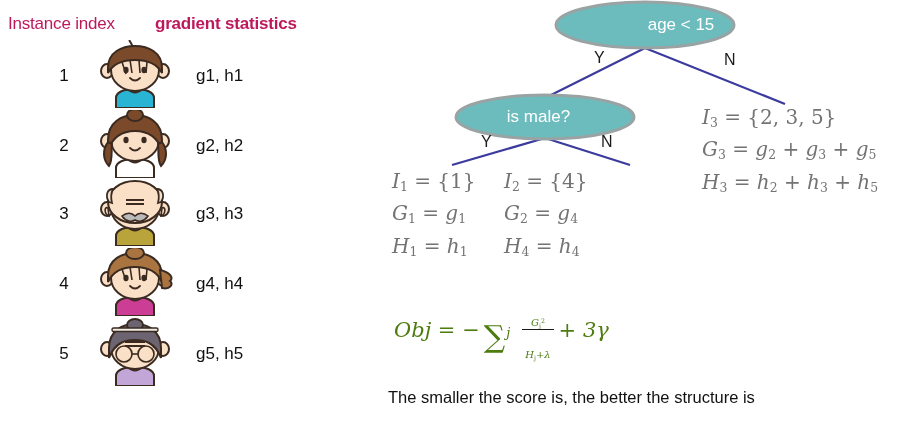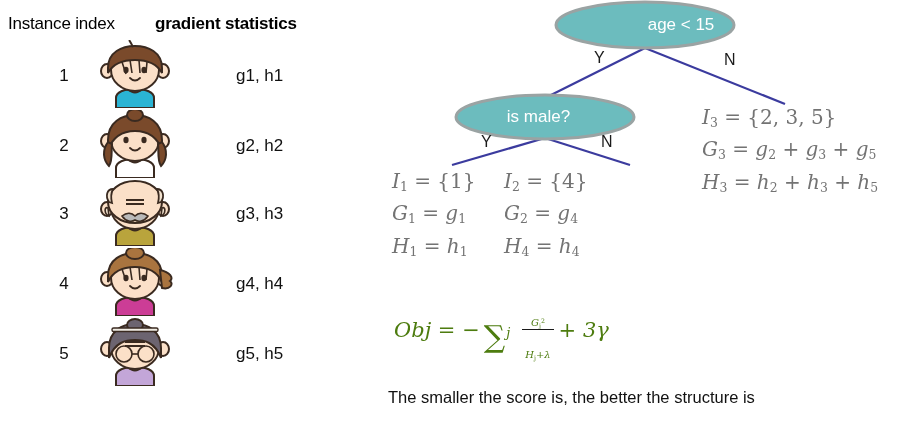--- a/index.html
+++ b/index.html
@@ -20,21 +20,21 @@
   #left-panel {
     position: absolute;
     left: 0; top: 0;
     width: 340px; height: 421px;
   }
   .col-header {
     position: absolute;
     font-size: 17px;
     font-weight: 400;
     letter-spacing: -0.2px;
-    color: #000000;
+    color: #be185d;
     white-space: nowrap;
   }
   #header-instance-index { left: 8px; top: 14px; }
   #header-gradient-stats { left: 155px; top: 14px; font-weight: bold; }
 
   .instance-row {
     position: absolute;
     left: 0;
     width: 340px;
     height: 68px;
@@ -55,21 +55,20 @@
     width: 78px;
     height: 68px;
   }
   .row-stats {
     position: absolute;
     left: 196px;
     top: 26px;
     font-size: 17px;
     color: #111111;
     white-space: nowrap;
-    margin-left: 40px;
   }
 
   
   #right-panel {
     position: absolute;
     left: 340px; top: 0;
     width: 580px; height: 421px;
   }
   #tree-svg {
     position: absolute;

